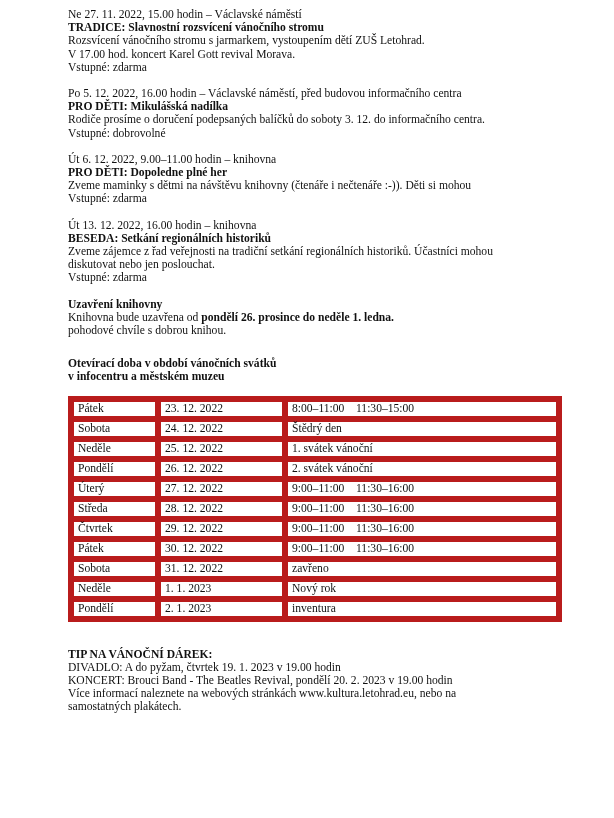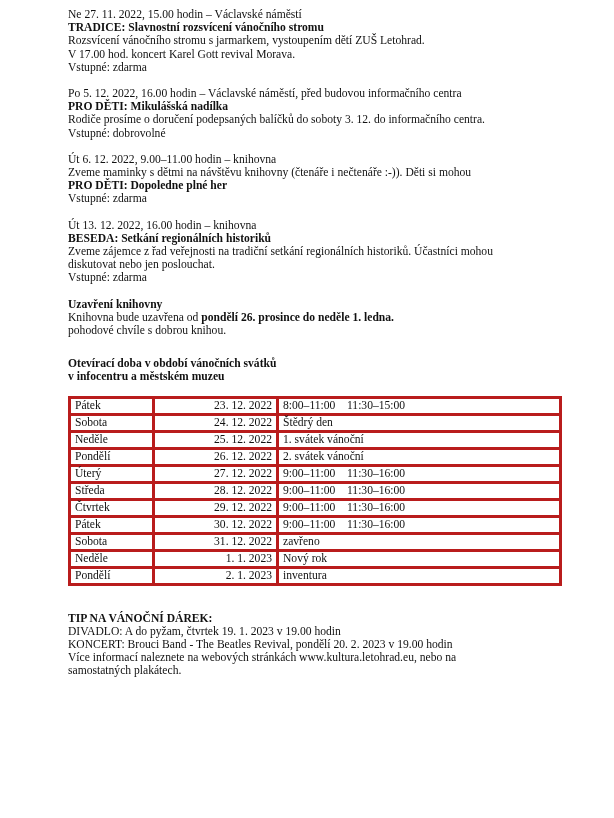--- a/index.html
+++ b/index.html
@@ -12,25 +12,25 @@
     .block { margin-bottom: 13px; }
     .line { display: block; white-space: nowrap; }
     .b { font-weight: bold; }
     .bi { font-weight: bold; }
     .heading2 { margin-top: 20px; margin-bottom: 12px; }
     table.hours {
       border-collapse: collapse; width: 494px; margin-top: 0;
       table-layout: fixed;
     }
     table.hours td {
-      border: 3px solid #b91c1c; padding: 0 4px; height: 14px; line-height: 14px;
+      border: 6px solid #b91c1c; padding: 0 4px; height: 14px; line-height: 14px;
       font-size: 11.6px; white-space: pre;
     }
     table.hours td.c-day { width: 73px; }
-    table.hours td.c-date { width: 113px; text-align: right; }
+    table.hours td.c-date { width: 113px; text-align: left; }
     table.hours td.c-info { }
     .tip { margin-top: 26px; }
   </style>
 </head>
 <body>
 
 <div class="page">
 
   <div class="block">
     <span class="line">Ne 27. 11. 2022, 15.00 hodin – Václavské náměstí</span>
@@ -42,22 +42,22 @@
 
   <div class="block">
     <span class="line">Po 5. 12. 2022, 16.00 hodin – Václavské náměstí, před budovou informačního centra</span>
     <span class="line b"><span>PRO DĚTI:</span><span> Mikulášská nadílka</span></span>
     <span class="line">Rodiče prosíme o doručení podepsaných balíčků do soboty 3. 12. do informačního centra.</span>
     <span class="line">Vstupné: dobrovolné</span>
   </div>
 
   <div class="block">
     <span class="line">Út 6. 12. 2022, 9.00–11.00 hodin – knihovna</span>
+    <span class="line b"><span>PRO DĚTI:</span><span> Dopoledne plné her</span></span>
     <span class="line">Zveme maminky s dětmi na návštěvu knihovny (čtenáře i nečtenáře :-)). Děti si mohou</span>
-    <span class="line b"><span>PRO DĚTI:</span><span> Dopoledne plné her</span></span>
     <span class="line">Vstupné: zdarma</span>
   </div>
 
   <div class="block">
     <span class="line">Út 13. 12. 2022, 16.00 hodin – knihovna</span>
     <span class="line b"><span>BESEDA:</span><span> Setkání regionálních historiků</span></span>
     <span class="line">Zveme zájemce z řad veřejnosti na tradiční setkání regionálních historiků. Účastníci mohou</span>
     <span class="line">diskutovat nebo jen poslouchat.</span>
     <span class="line">Vstupné: zdarma</span>
   </div>

